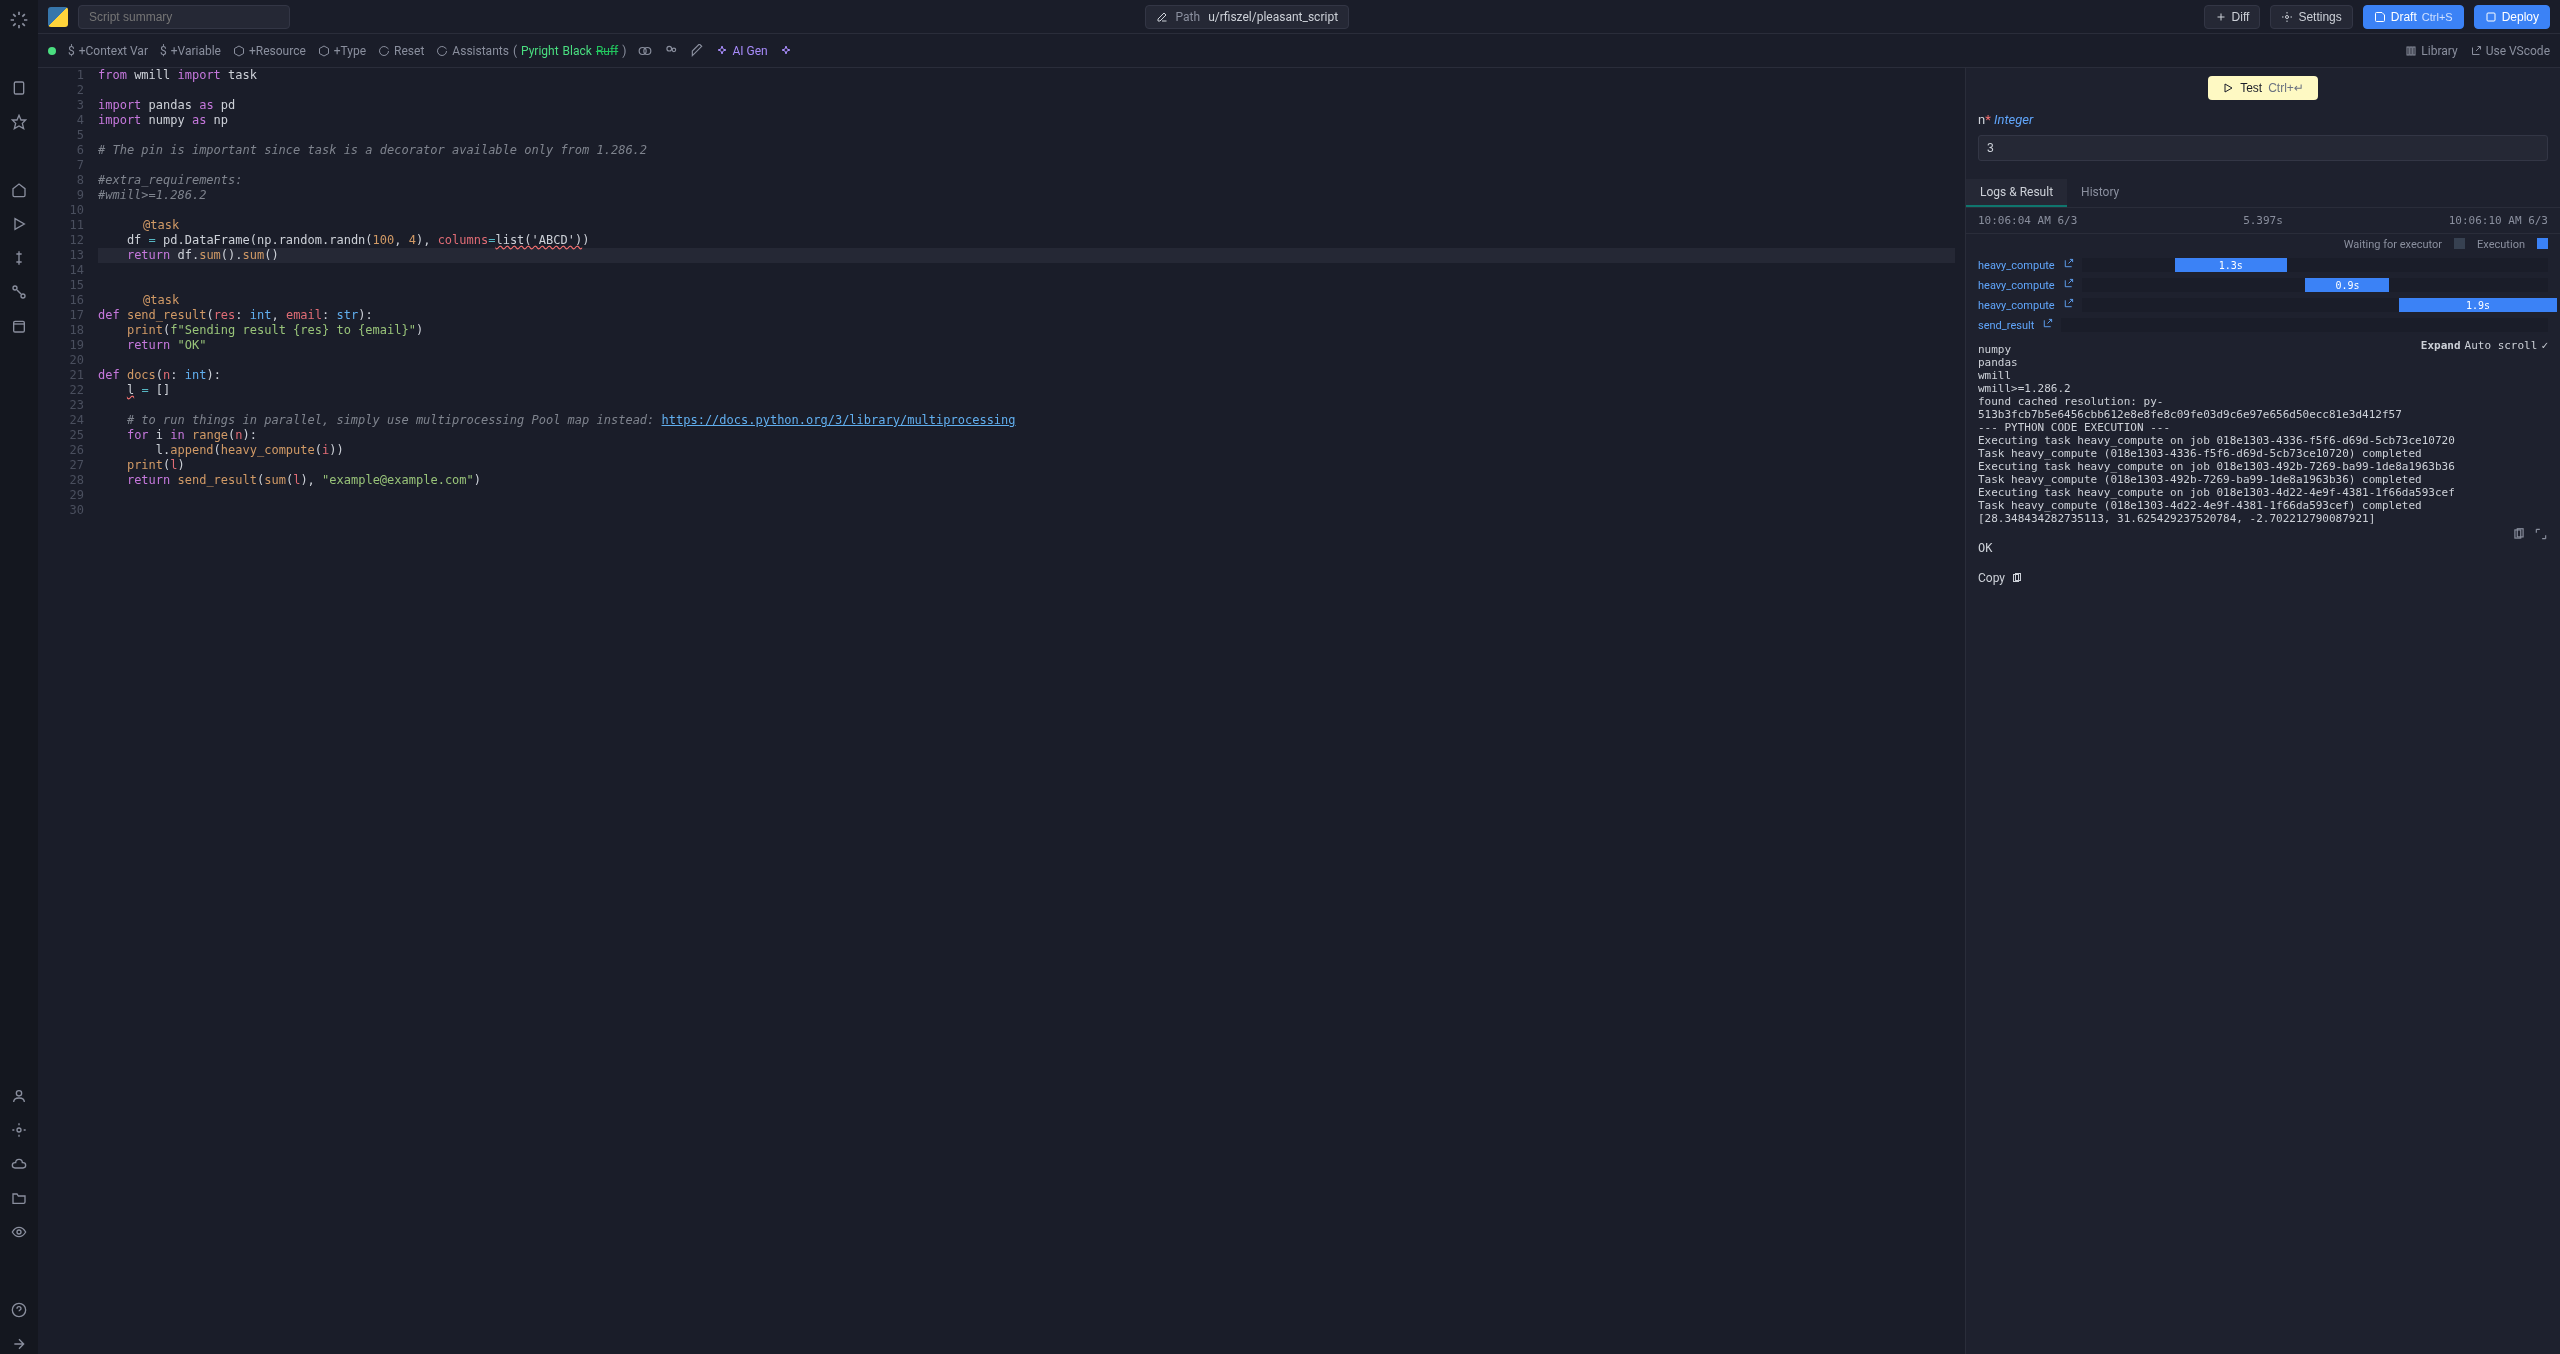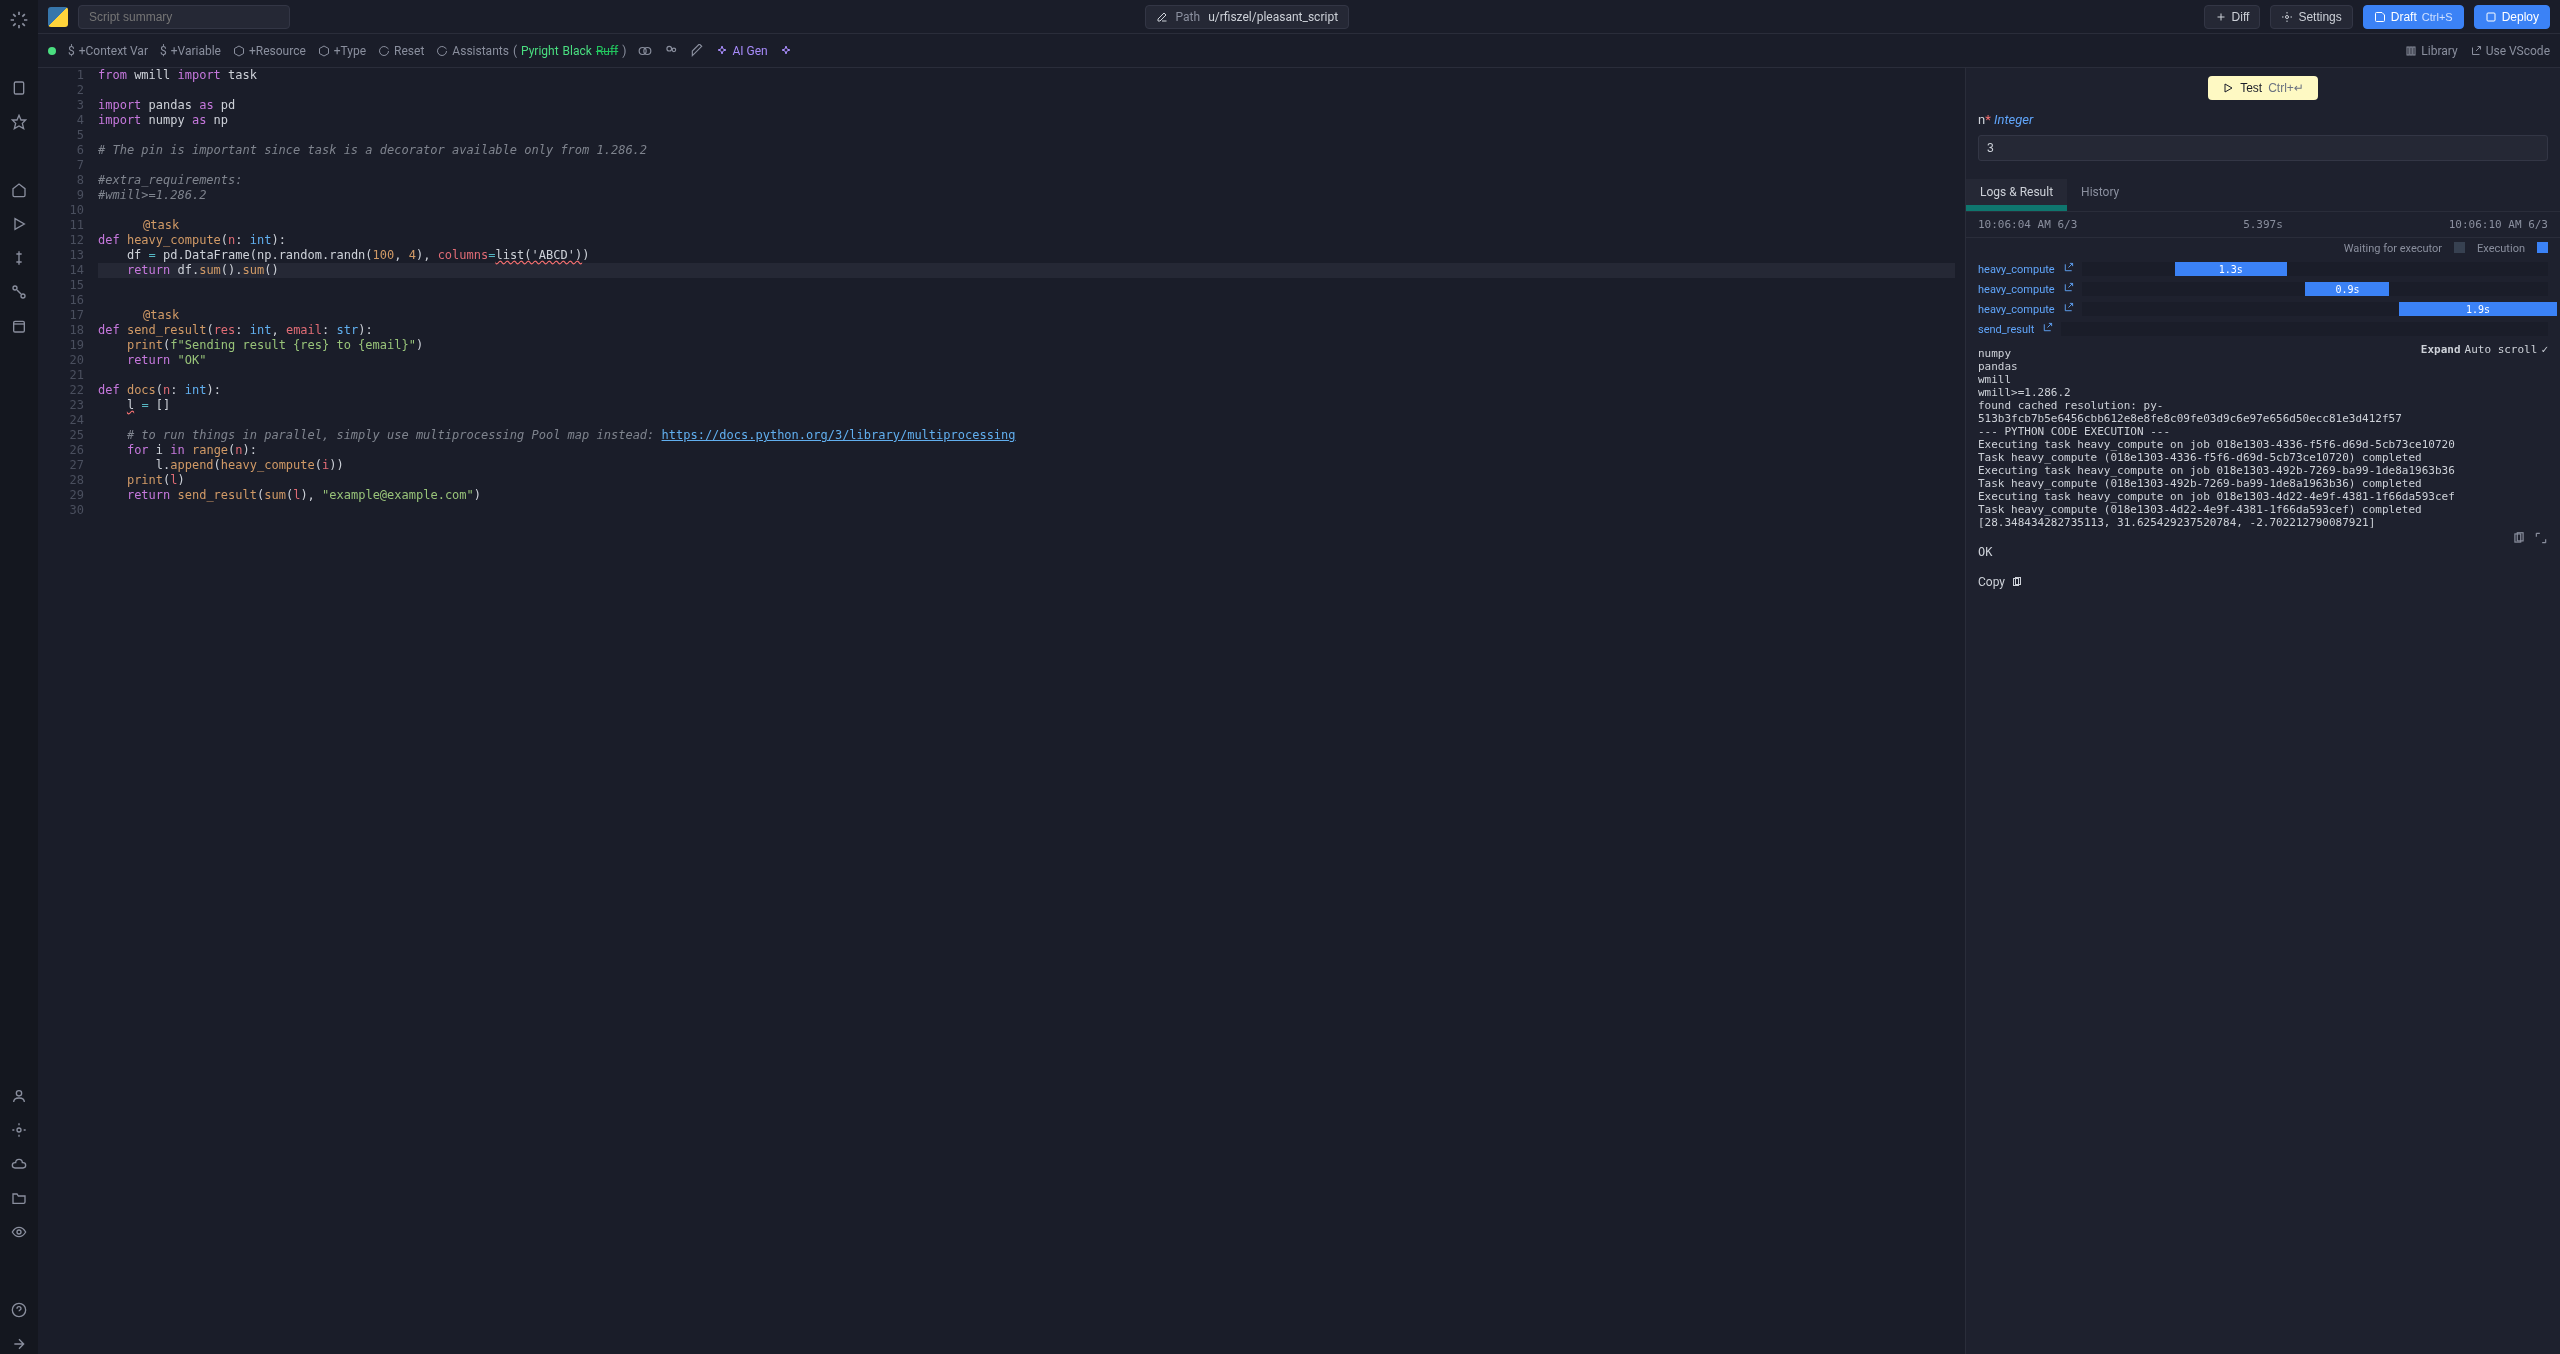--- a/index.html
+++ b/index.html
@@ -173,21 +173,21 @@
   display: flex;
   border-bottom: 1px solid #2a2d3a;
   margin-top: 8px;
 }
 .tab {
   padding: 6px 14px;
   font-size: 12px;
   color: #8a8f9e;
   cursor: pointer;
 }
-.tab.active { color: #cdd1d8; border-bottom: 6px solid #0f766e; background:#252835;}
+.tab.active { color: #cdd1d8; border-bottom: 2px solid #0f766e; background:#252835;}
 .exec-header {
   display: flex;
   justify-content: space-between;
   padding: 6px 12px;
   font-size: 11px;
   color: #8a8f9e;
   font-family: ui-monospace, monospace;
   border-bottom: 1px solid #2a2d3a;
 }
 .legend {
@@ -496,21 +496,20 @@
             <div class="code-line"></div>
             <div class="code-line"><span class="tok-kw">import</span><span class="tok-id"> pandas </span><span class="tok-kw">as</span><span class="tok-id"> pd</span></div>
             <div class="code-line"><span class="tok-kw">import</span><span class="tok-id"> numpy </span><span class="tok-kw">as</span><span class="tok-id"> np</span></div>
             <div class="code-line"></div>
             <div class="code-line"><span class="tok-cmt"># The pin is important since task is a decorator available only from 1.286.2</span></div>
             <div class="code-line"></div>
             <div class="code-line"><span class="tok-cmt">#extra_requirements:</span></div>
             <div class="code-line"><span class="tok-cmt">#wmill&gt;=1.286.2</span></div>
             <div class="code-line"></div>
             <div class="code-line"><span class="tok-dec">@task</span></div>
-            <div class="code-line"><span class="tok-kw">def</span><span class="tok-id"> </span><span class="tok-fn">heavy_compute</span><span class="tok-id">(</span><span class="tok-var">n</span><span class="tok-id">: </span><span class="tok-type">int</span><span class="tok-id">):</span></div>
             <div class="code-line"><span class="tok-id">    df </span><span class="tok-op">=</span><span class="tok-id"> pd.DataFrame(np.random.randn(</span><span class="tok-num">100</span><span class="tok-id">, </span><span class="tok-num">4</span><span class="tok-id">), </span><span class="tok-var">columns</span><span class="tok-op">=</span><span class="tok-err">list('ABCD')</span><span class="tok-id">)</span></div>
             <div class="code-line hl-current"><span class="tok-id">    </span><span class="tok-kw">return</span><span class="tok-id"> df.</span><span class="tok-fn">sum</span><span class="tok-id">()</span><span class="tok-id">.</span><span class="tok-fn">sum</span><span class="tok-id">()</span></div>
             <div class="code-line"></div>
             <div class="code-line"></div>
             <div class="code-line"><span class="tok-dec">@task</span></div>
             <div class="code-line"><span class="tok-kw">def</span><span class="tok-id"> </span><span class="tok-fn">send_result</span><span class="tok-id">(</span><span class="tok-var">res</span><span class="tok-id">: </span><span class="tok-type">int</span><span class="tok-id">, </span><span class="tok-var">email</span><span class="tok-id">: </span><span class="tok-type">str</span><span class="tok-id">):</span></div>
             <div class="code-line"><span class="tok-id">    </span><span class="tok-fn">print</span><span class="tok-id">(</span><span class="tok-str">f"Sending result {res} to {email}"</span><span class="tok-id">)</span></div>
             <div class="code-line"><span class="tok-id">    </span><span class="tok-kw">return</span><span class="tok-id"> </span><span class="tok-str">"OK"</span></div>
             <div class="code-line"></div>
             <div class="code-line"><span class="tok-kw">def</span><span class="tok-id"> </span><span class="tok-fn">docs</span><span class="tok-id">(</span><span class="tok-var">n</span><span class="tok-id">: </span><span class="tok-type">int</span><span class="tok-id">):</span></div>

